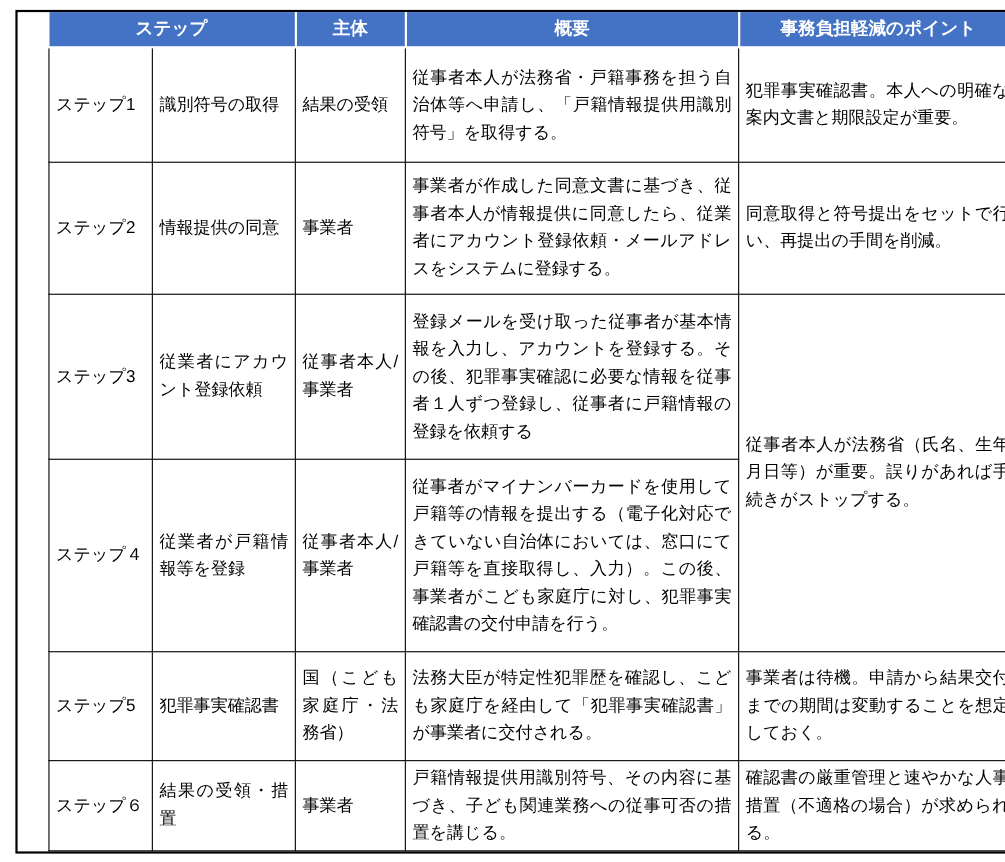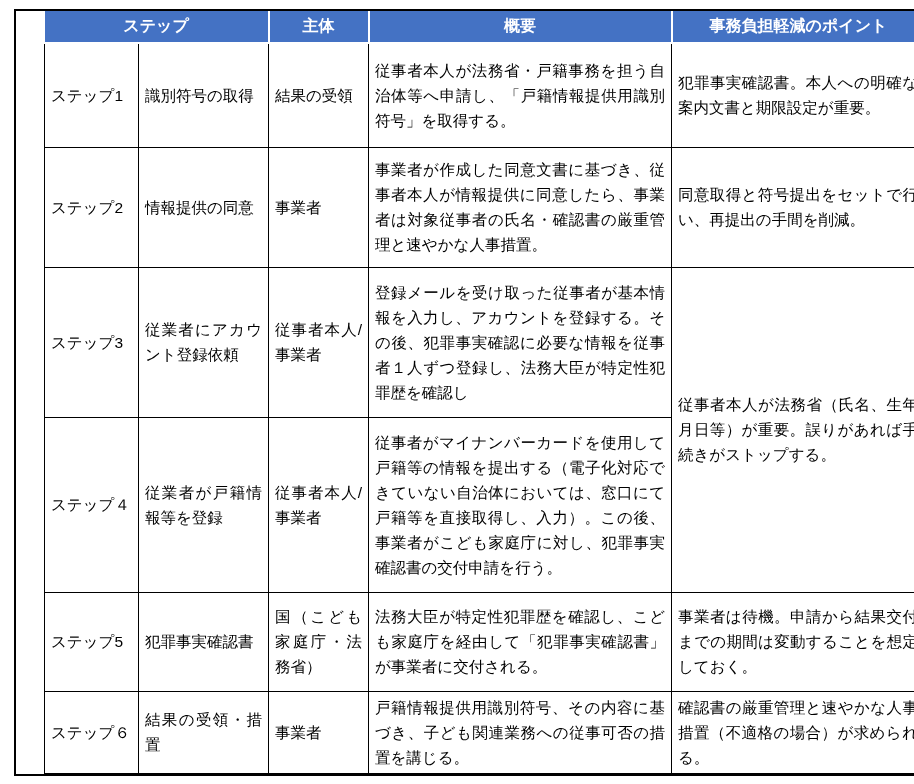--- a/index.html
+++ b/index.html
@@ -97,28 +97,28 @@
           <td class="step-cell">ステップ1</td>
           <td class="jtext">識別符号の取得</td>
           <td class="jtext">結果の受領</td>
           <td class="jtext">従事者本人が法務省・戸籍事務を担う自治体等へ申請し、「戸籍情報提供用識別符号」を取得する。</td>
           <td class="jtext">犯罪事実確認書。本人への明確な案内文書と期限設定が重要。</td>
         </tr>
         <tr class="h2">
           <td class="step-cell">ステップ2</td>
           <td class="jtext">情報提供の同意</td>
           <td class="jtext">事業者</td>
-          <td class="jtext">事業者が作成した同意文書に基づき、従事者本人が情報提供に同意したら、事業者は対象従事者の氏名・確認書の厳重管理と速やかな人事措置。</td>
+          <td class="jtext">事業者が作成した同意文書に基づき、従事者本人が情報提供に同意したら、従業者にアカウント登録依頼・メールアドレスをシステムに登録する。</td>
           <td class="jtext">同意取得と符号提出をセットで行い、再提出の手間を削減。</td>
         </tr>
         <tr class="h3">
           <td class="step-cell">ステップ3</td>
           <td class="jtext">従業者にアカウント登録依頼</td>
           <td class="jtext">従事者本人/事業者</td>
-          <td class="jtext">登録メールを受け取った従事者が基本情報を入力し、アカウントを登録する。その後、犯罪事実確認に必要な情報を従事者１人ずつ登録し、法務大臣が特定性犯罪歴を確認し</td>
+          <td class="jtext">登録メールを受け取った従事者が基本情報を入力し、アカウントを登録する。その後、犯罪事実確認に必要な情報を従事者１人ずつ登録し、従事者に戸籍情報の登録を依頼する</td>
           <td class="jtext" rowspan="2">従事者本人が法務省（氏名、生年月日等）が重要。誤りがあれば手続きがストップする。</td>
         </tr>
         <tr class="h4">
           <td class="step-cell">ステップ４</td>
           <td class="jtext">従業者が戸籍情報等を登録</td>
           <td class="jtext">従事者本人/事業者</td>
           <td class="jtext">従事者がマイナンバーカードを使用して戸籍等の情報を提出する（電子化対応できていない自治体においては、窓口にて戸籍等を直接取得し、入力）。この後、事業者がこども家庭庁に対し、犯罪事実確認書の交付申請を行う。</td>
         </tr>
         <tr class="h5">
           <td class="step-cell">ステップ5</td>

